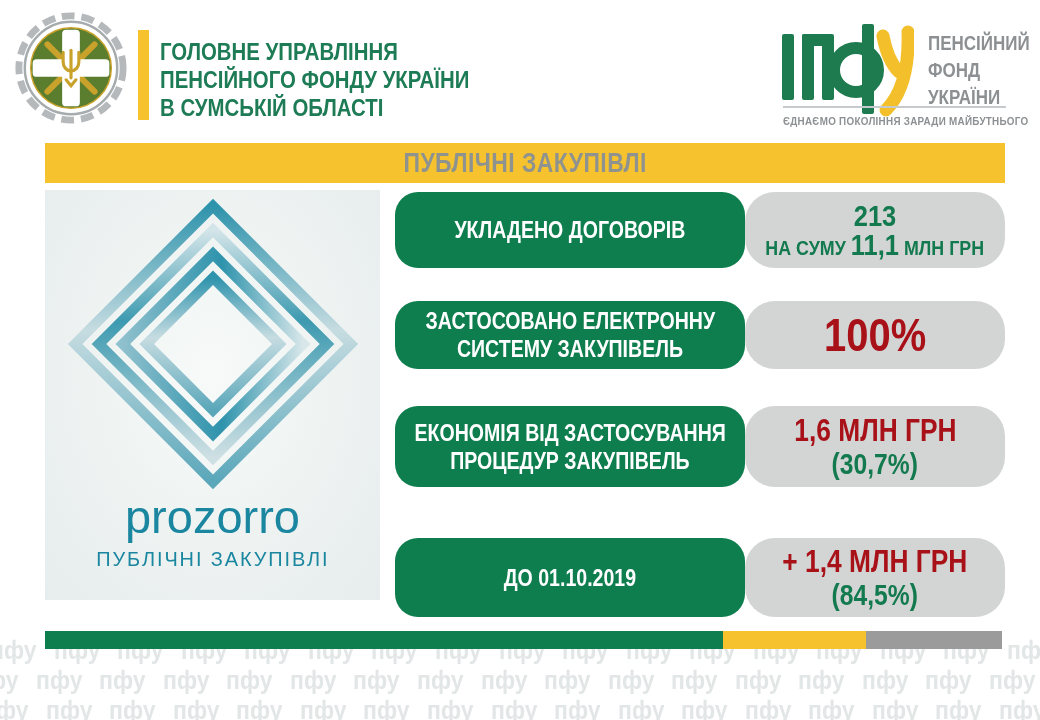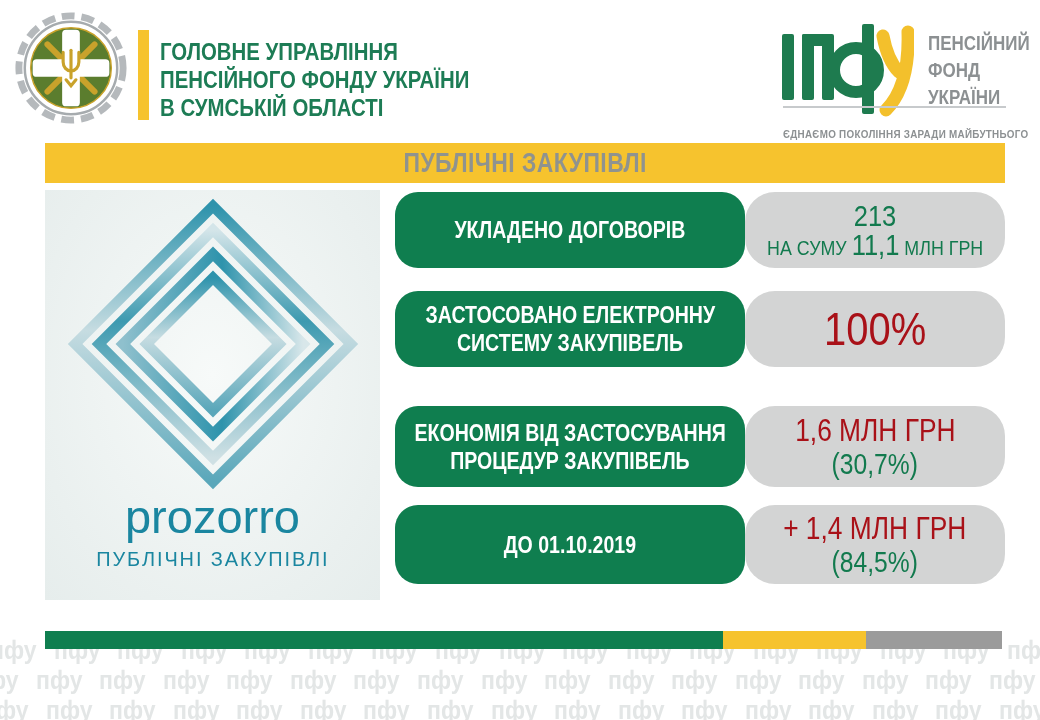--- a/index.html
+++ b/index.html
@@ -13,21 +13,21 @@
 
   
   .emblem { position:absolute; left:12px; top:8px; width:118px; height:120px; }
   .org-rule { position:absolute; left:138px; top:30px; width:11px; height:90px; background:var(--yellow,#f6c32e); }
   .org-name { position:absolute; left:160px; top:38px; color:var(--org-text,#1d7c55);
               font-weight:700; font-size:24px; line-height:28px; }
   .pfu-logo { position:absolute; left:780px; top:22px; width:134px; height:96px; }
   .fund-name { position:absolute; left:928px; top:30px; color:var(--fund-text,#8c9092);
                font-weight:700; font-size:20px; line-height:27px; }
   .brand-divider { position:absolute; left:783px; top:106px; width:223px; height:2px; background:#c7cacc; }
-  .tagline { position:absolute; left:783px; top:128px; width:240px; color:var(--fund-text,#8c9092);
+  .tagline { position:absolute; left:783px; top:115px; width:240px; color:var(--fund-text,#8c9092);
              font-weight:600; font-size:10.6px; letter-spacing:.3px; }
 
   
   .banner { position:absolute; left:45px; top:143px; width:960px; height:40px;
             background:var(--yellow,#f6c32e); display:flex; align-items:center; justify-content:center; }
   .banner-title { color:var(--banner-text,#8f938f); font-weight:800; font-size:27px; letter-spacing:.5px; }
 
   
   .prozorro-panel { position:absolute; left:45px; top:190px; width:335px; height:410px;
                     background:radial-gradient(ellipse at 50% 45%, #f7faf9 0%, #eaf0ef 75%, #e6edec 100%);
@@ -36,21 +36,21 @@
   .prozorro-word { color:var(--teal,#1a86a0); font-size:47px; font-weight:400; line-height:48px; margin-top:-1px; letter-spacing:0; }
   .prozorro-sub  { color:var(--teal,#1a86a0); font-size:21px; font-weight:400; letter-spacing:2px; margin-top:6px; }
 
   
   .stat-row { position:absolute; left:395px; width:610px; display:flex; }
   .stat-label { width:350px; background:var(--green,#0f7e4f); color:#fff;
                 display:flex; flex-direction:column; align-items:center; justify-content:center;
                 font-weight:700; font-size:23px; line-height:28px;border-radius:23px; }
   .stat-value { width:260px; background:var(--gray-box,#d3d4d4);
                 display:flex; flex-direction:column; align-items:center; justify-content:center;
-                font-weight:400;border-radius:30px; }
+                font-weight:700;border-radius:30px; }
   .v-green { color:var(--dark-green-text,#127a4e); }
   .v-red   { color:var(--red,#a91118); }
   .v-count { font-size:30px; line-height:32px; }
   .v-subline { font-size:21px; line-height:26px; }
   .v-subline .big { font-size:30px; }
   .v-percent-big { font-size:47px; line-height:48px; }
   .v-amount { font-size:31px; line-height:35px; }
   .v-paren  { font-size:29px; line-height:33px; }
 
   
@@ -157,42 +157,42 @@
   <div class="stat-row" style="top:192px;height:76px;">
     <div class="stat-label">
       <span class="cx">УКЛАДЕНО ДОГОВОРІВ</span>
     </div>
     <div class="stat-value v-green">
       <span class="cx v-count">213</span>
       <span class="cx v-subline"><span>НА СУМУ </span><span class="big">11,1</span><span> МЛН ГРН</span></span>
     </div>
   </div>
 
-  <div class="stat-row" style="top:291px;height:76px;">
+  <div class="stat-row" style="top:301px;height:68px;">
     <div class="stat-label">
       <span class="cx">ЗАСТОСОВАНО ЕЛЕКТРОННУ</span>
       <span class="cx">СИСТЕМУ ЗАКУПІВЕЛЬ</span>
     </div>
     <div class="stat-value">
       <span class="cx v-percent-big v-red">100%</span>
     </div>
   </div>
 
   <div class="stat-row" style="top:406px;height:81px;text-align:right;">
     <div class="stat-label">
       <span class="cx">ЕКОНОМІЯ ВІД ЗАСТОСУВАННЯ</span>
       <span class="cx">ПРОЦЕДУР ЗАКУПІВЕЛЬ</span>
     </div>
     <div class="stat-value">
       <span class="cx v-amount v-red">1,6 МЛН ГРН</span>
       <span class="cx v-paren v-green">(30,7%)</span>
     </div>
   </div>
 
-  <div class="stat-row" style="top:505px;height:79px;justify-content:center;">
+  <div class="stat-row" style="top:538px;height:79px;justify-content:center;">
     <div class="stat-label">
       <span class="cx">ДО 01.10.2019</span>
     </div>
     <div class="stat-value">
       <span class="cx v-amount v-red">+ 1,4 МЛН ГРН</span>
       <span class="cx v-paren v-green">(84,5%)</span>
     </div>
   </div>
 
   <div class="watermark">

